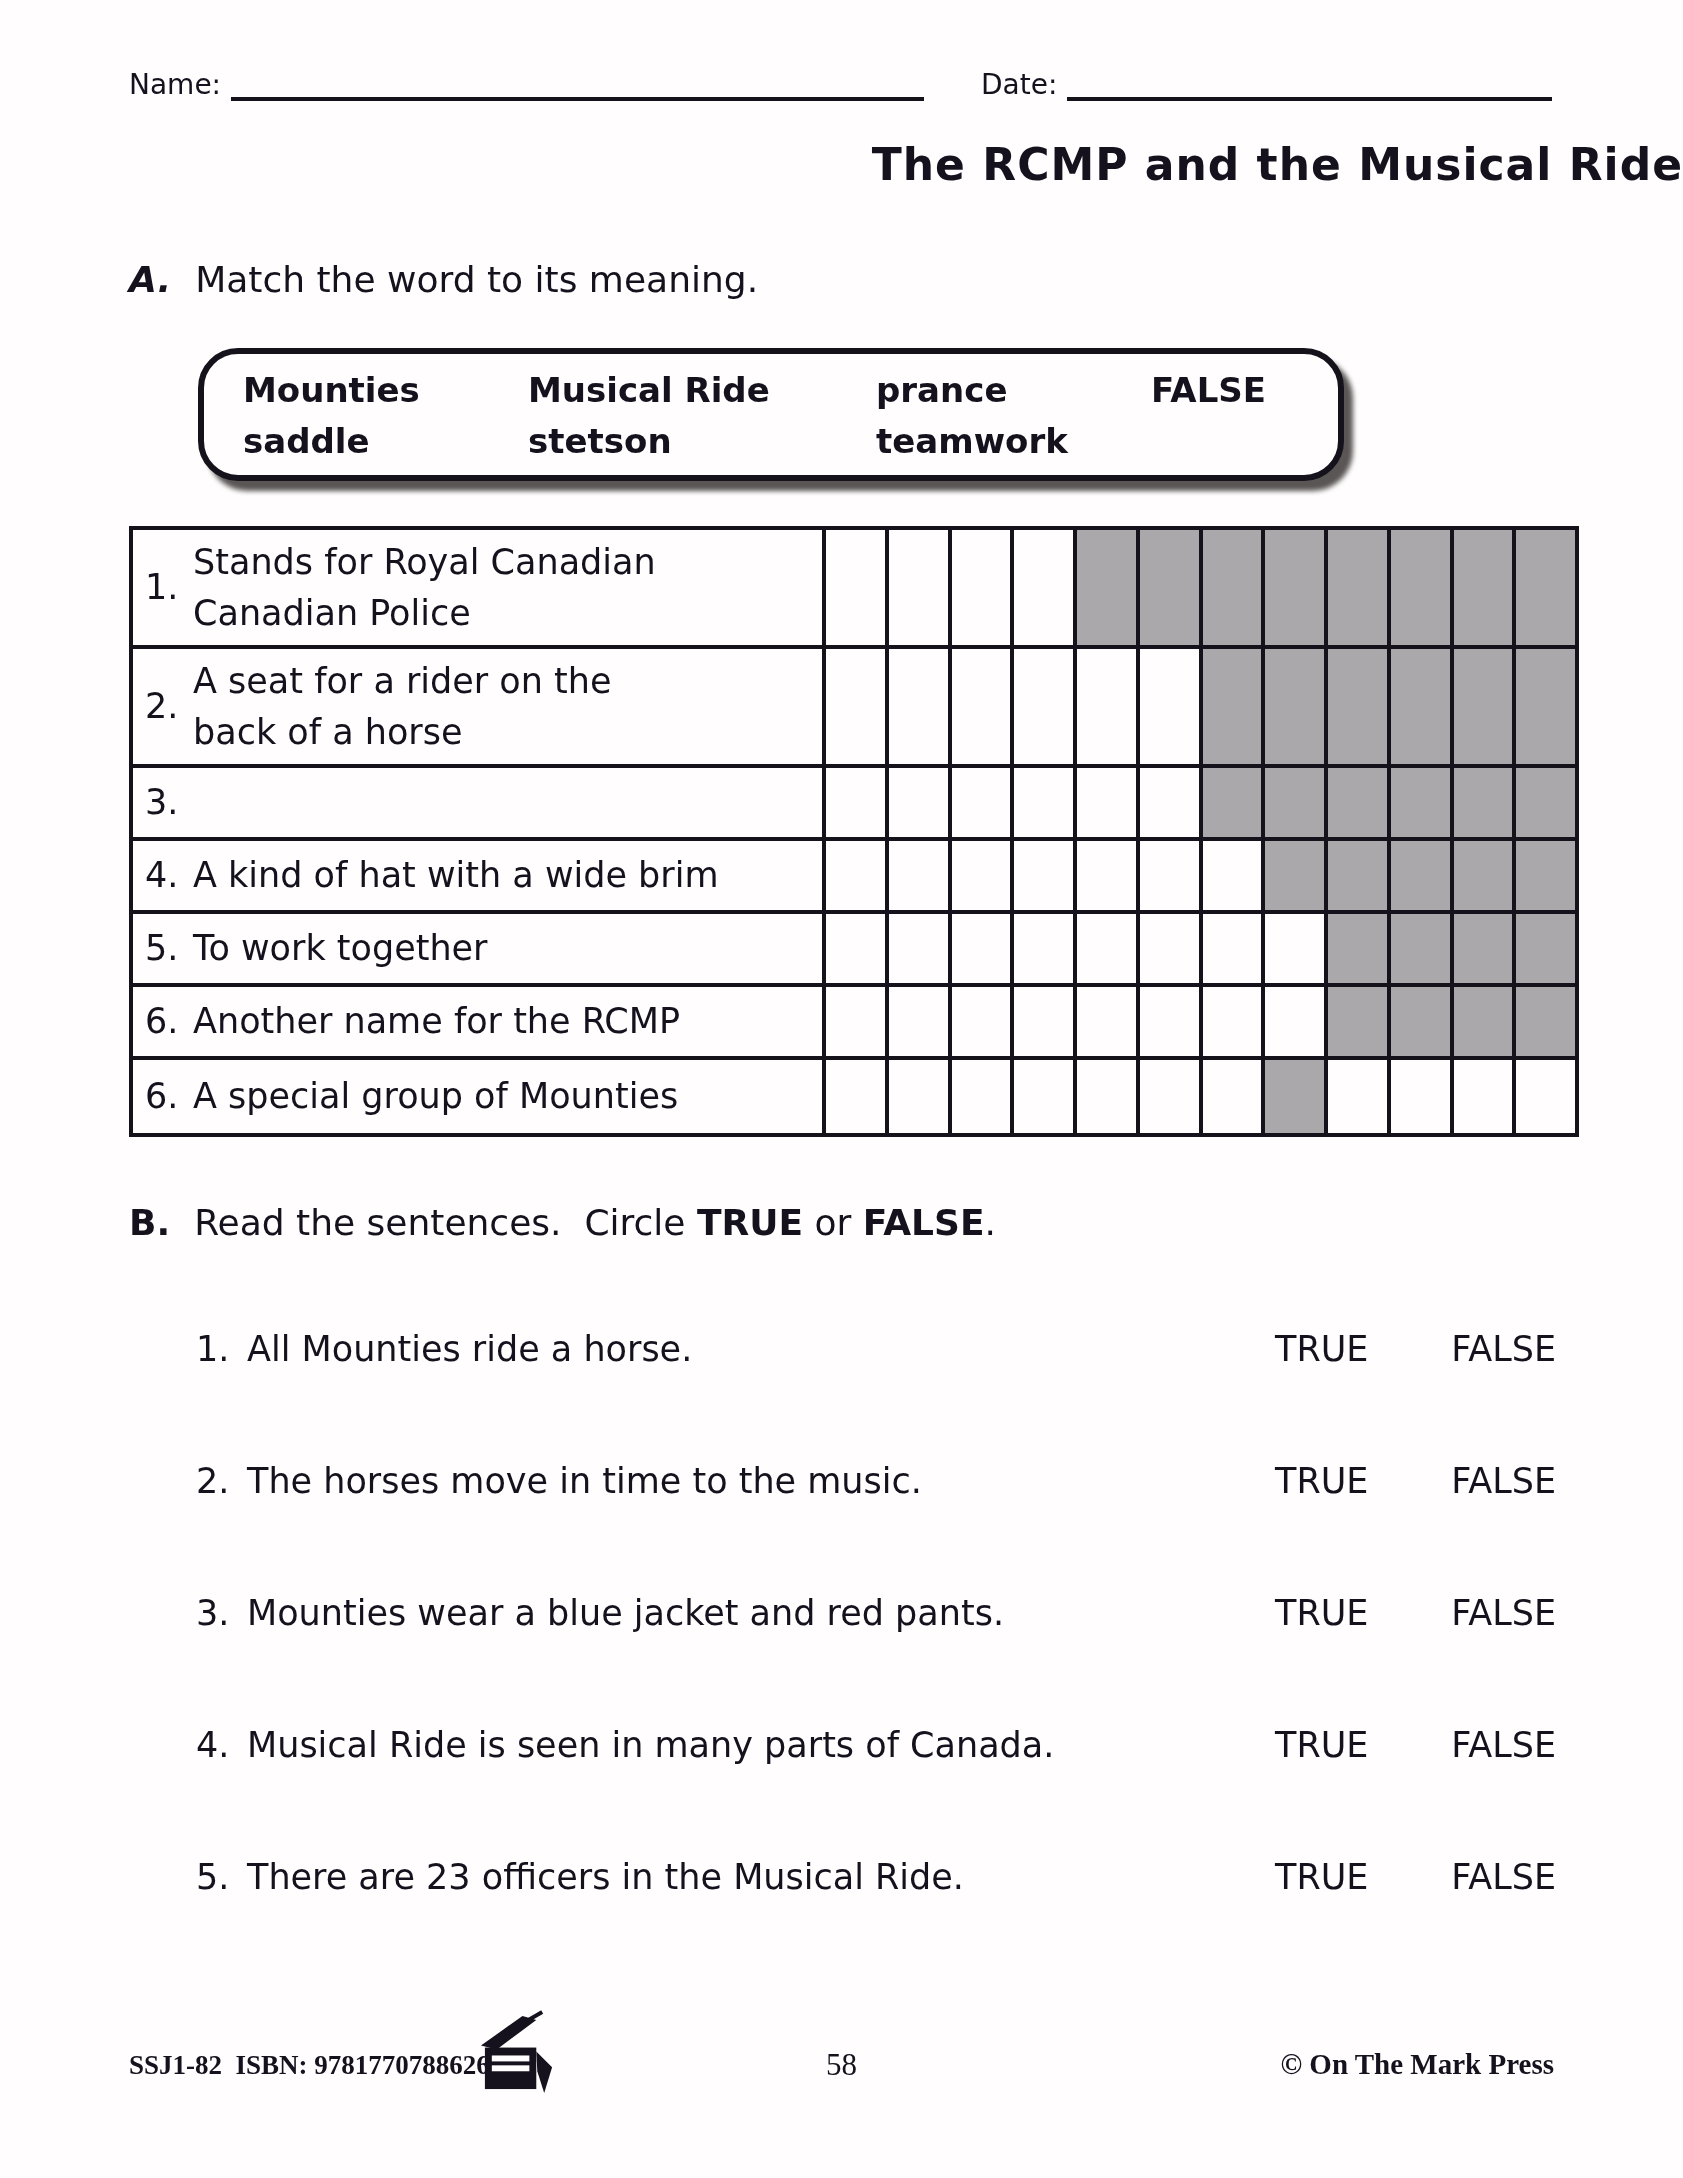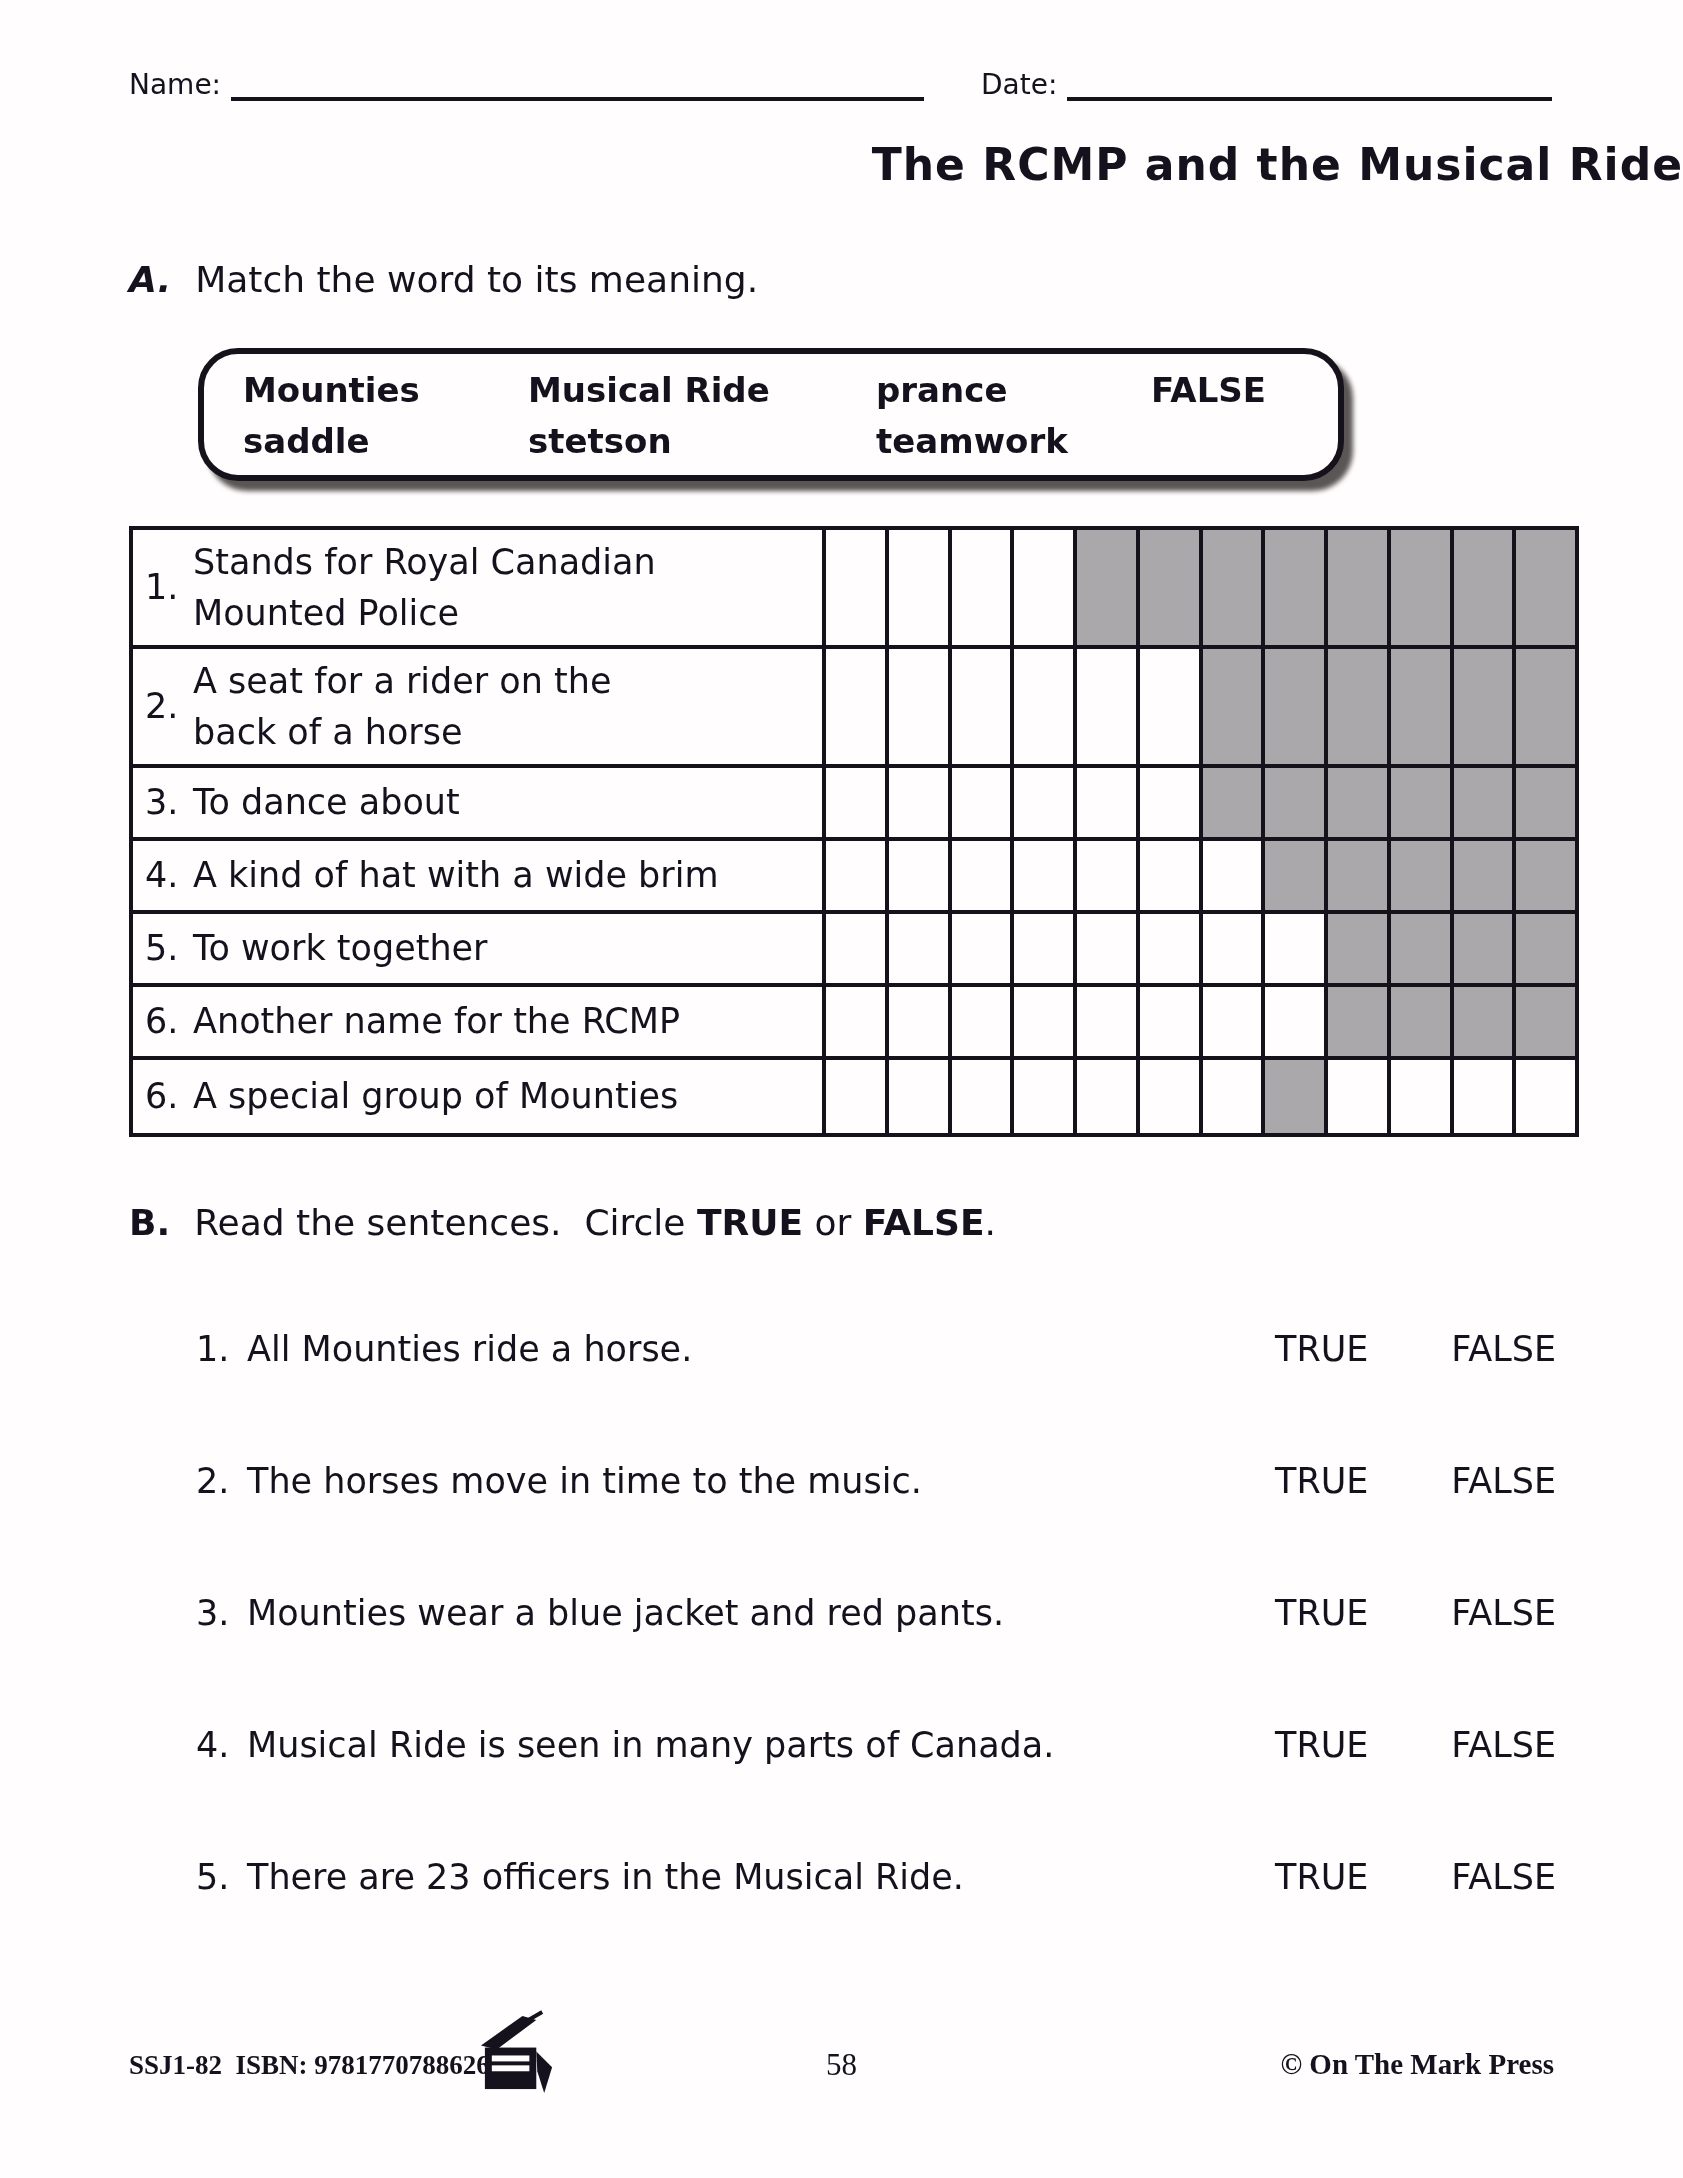--- a/index.html
+++ b/index.html
@@ -142,21 +142,21 @@
     <span>teamwork</span>
     <span></span>
   </div>
 
   <div class="match-table">
     <div class="t-row tall">
       <div class="clue">
         <span class="clue-num">1.</span>
         <span class="clue-lines">
           <span class="clue-line1">Stands for Royal Canadian</span><br>
-          <span class="clue-line2">Mounted Police</span>
+          <span class="clue-line2">Canadian Police</span>
         </span>
       </div>
       <div class="row-cells">
           <div class="cell"></div>
           <div class="cell"></div>
           <div class="cell"></div>
           <div class="cell"></div>
           <div class="cell gray"></div>
           <div class="cell gray"></div>
           <div class="cell gray"></div>
@@ -186,23 +186,20 @@
           <div class="cell gray"></div>
           <div class="cell gray"></div>
           <div class="cell gray"></div>
           <div class="cell gray"></div>
           <div class="cell gray"></div>
         </div>
     </div>
     <div class="t-row short">
       <div class="clue">
         <span class="clue-num">3.</span>
-        <span class="clue-lines">
-          <span class="clue-line1">To dance about</span>
-        </span>
       </div>
       <div class="row-cells">
           <div class="cell"></div>
           <div class="cell"></div>
           <div class="cell"></div>
           <div class="cell"></div>
           <div class="cell"></div>
           <div class="cell"></div>
           <div class="cell gray"></div>
           <div class="cell gray"></div>

